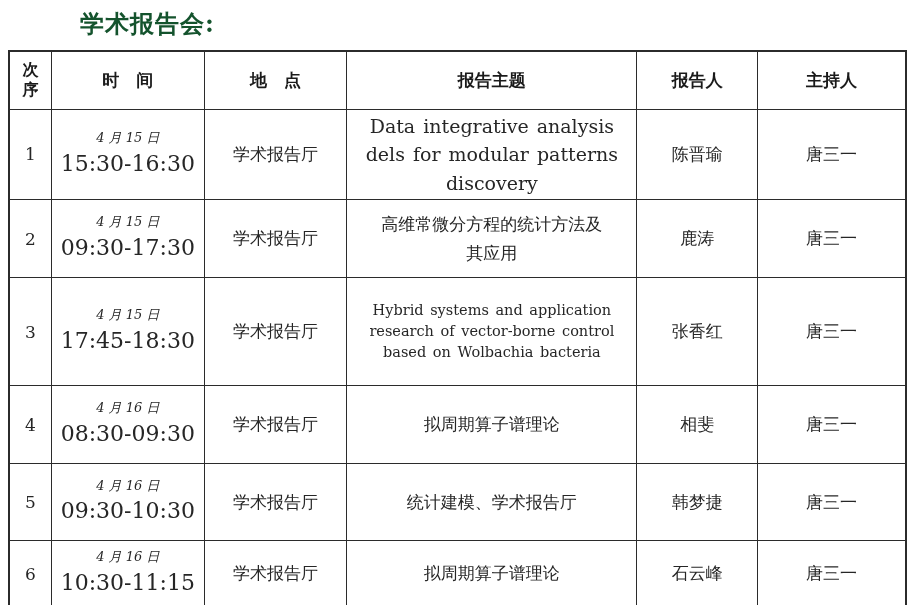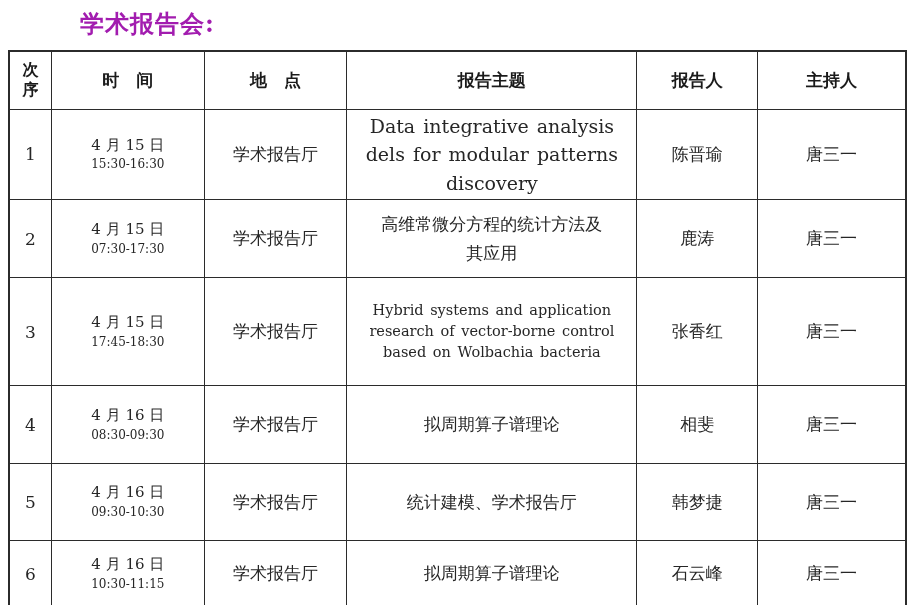--- a/index.html
+++ b/index.html
@@ -15,21 +15,21 @@
     overflow: hidden;
   }
   .page {
     padding: 6px 8px 0 8px;
   }
   .doc-title {
     font-size: 24px;
     font-weight: bold;
     margin: 2px 0 10px 72px;
     letter-spacing: 1px;
-    color: #a21caf;
+    color: #14532d;
   }
   table.schedule {
     border-collapse: collapse;
     table-layout: fixed;
     width: 899px;
     border: 2px solid #2b2b2b;
   }
   th, td {
     border: 1px solid #2b2b2b;
     text-align: center;
@@ -59,22 +59,22 @@
   tr.row-3 { height: 108px; }
   tr.row-4 { height: 78px; }
   tr.row-5 { height: 77px; }
   tr.row-6 { height: 67px; }
 
   .stacked {
     white-space: pre-line;
     line-height: 1.25;
     font-size: 16px;
   }
-  .time-cell .date-line { font-size: 15px; line-height: 1.45; }
-  .time-cell .time-line { font-size: 12px; line-height: 1.45; }
+  .time-cell .date-line { font-size: 13px; line-height: 1.45; font-style: italic; }
+  .time-cell .time-line { font-size: 22px; line-height: 1.45; }
   td.topic-en {
     font-size: 19px;
     line-height: 1.5;
     word-spacing: 2px;
     padding: 2px 14px;
   }
   td.topic-en.small {
     font-size: 14.5px;
     line-height: 1.45;
     padding: 18px 20px;
@@ -122,21 +122,21 @@
         </td>
         <td>学术报告厅</td>
         <td class="topic-en">Data integrative analysis dels for modular patterns discovery</td>
         <td>陈晋瑜</td>
         <td>唐三一</td>
       </tr>
       <tr class="row-2">
         <td>2</td>
         <td class="time-cell">
           <div class="date-line">4 月 15 日</div>
-          <div class="time-line">07:30-17:30</div>
+          <div class="time-line">09:30-17:30</div>
         </td>
         <td>学术报告厅</td>
         <td class="topic-zh">高维常微分方程的统计方法及其应用</td>
         <td>鹿涛</td>
         <td>唐三一</td>
       </tr>
       <tr class="row-3">
         <td>3</td>
         <td class="time-cell">
           <div class="date-line">4 月 15 日</div>

